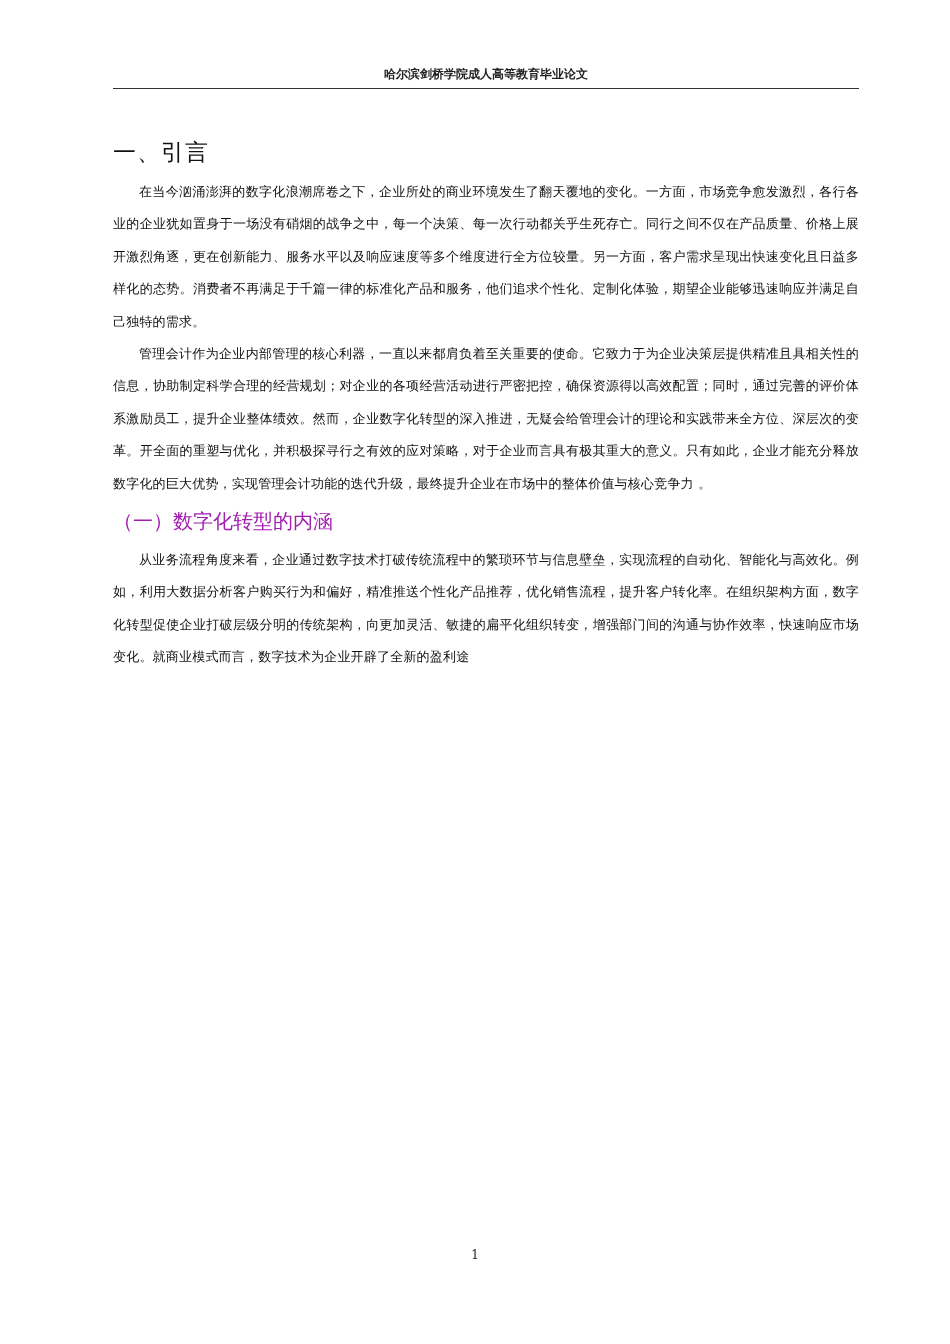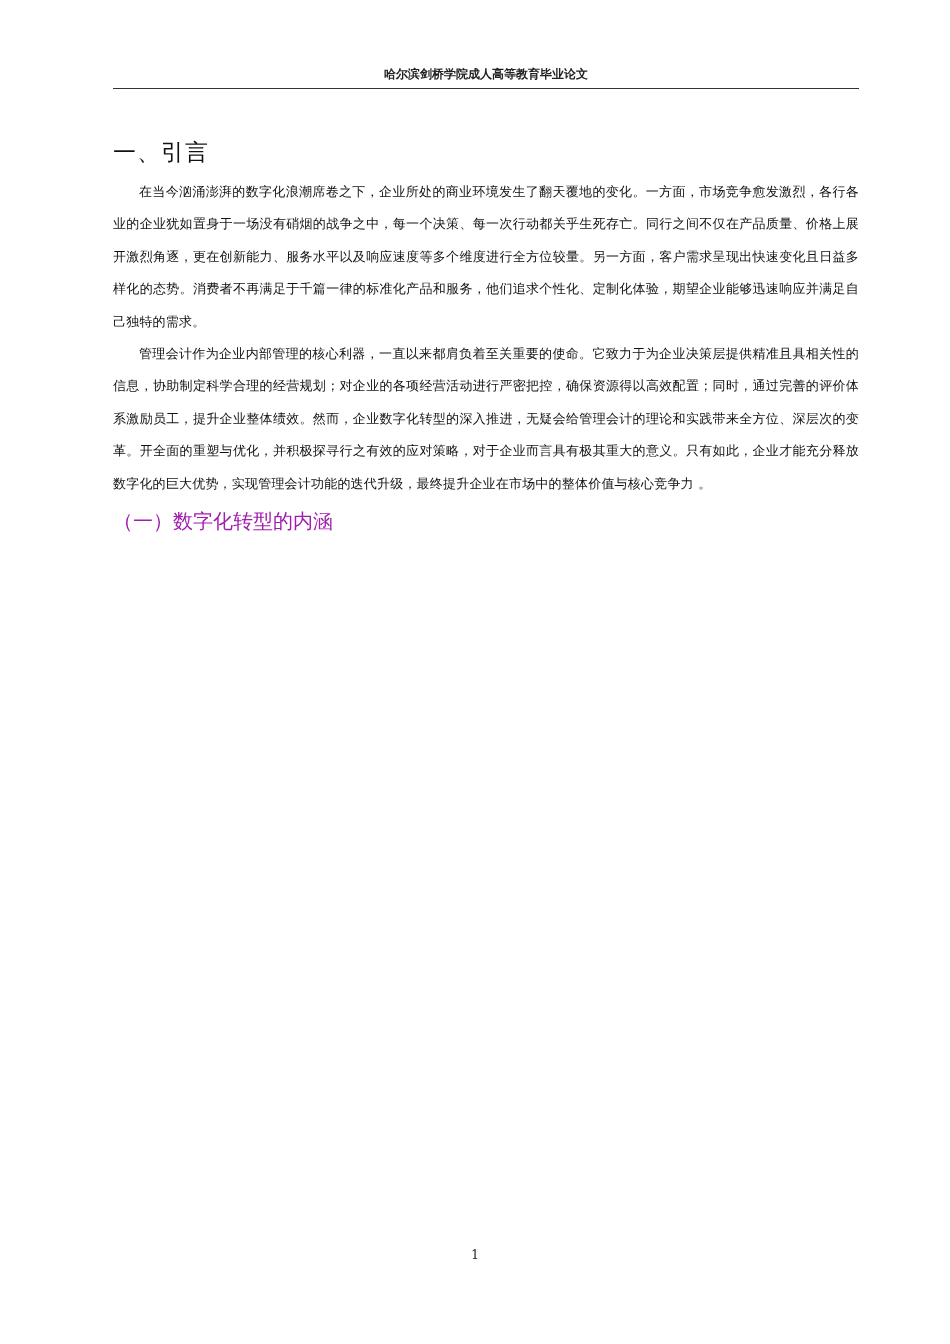--- a/index.html
+++ b/index.html
@@ -84,15 +84,16 @@
 
 <div class="page-header">哈尔滨剑桥学院成人高等教育毕业论文</div>
 <div class="header-rule"></div>
 
 <div class="content">
   <h1 class="h1 first">一、引言</h1>
   <p class="para">在当今汹涌澎湃的数字化浪潮席卷之下，企业所处的商业环境发生了翻天覆地的变化。一方面，市场竞争愈发激烈，各行各业的企业犹如置身于一场没有硝烟的战争之中，每一个决策、每一次行动都关乎生死存亡。同行之间不仅在产品质量、价格上展开激烈角逐，更在创新能力、服务水平以及响应速度等多个维度进行全方位较量。另一方面，客户需求呈现出快速变化且日益多样化的态势。消费者不再满足于千篇一律的标准化产品和服务，他们追求个性化、定制化体验，期望企业能够迅速响应并满足自己独特的需求。</p>
   <p class="para">管理会计作为企业内部管理的核心利器，一直以来都肩负着至关重要的使命。它致力于为企业决策层提供精准且具相关性的信息，协助制定科学合理的经营规划；对企业的各项经营活动进行严密把控，确保资源得以高效配置；同时，通过完善的评价体系激励员工，提升企业整体绩效。然而，企业数字化转型的深入推进，无疑会给管理会计的理论和实践带来全方位、深层次的变革。开全面的重塑与优化，并积极探寻行之有效的应对策略，对于企业而言具有极其重大的意义。只有如此，企业才能充分释放数字化的巨大优势，实现管理会计功能的迭代升级，最终提升企业在市场中的整体价值与核心竞争力 。</p>
 
   <h2 class="h2">（一）数字化转型的内涵</h2>
+  <p class="para">从业务流程角度来看，企业通过数字技术打破传统流程中的繁琐环节与信息壁垒，实现流程的自动化、智能化与高效化。例如，利用大数据分析客户购买行为和偏好，精准推送个性化产品推荐，优化销售流程，提升客户转化率。在组织架构方面，数字化转型促使企业打破层级分明的传统架构，向更加灵活、敏捷的扁平化组织转变，增强部门间的沟通与协作效率，快速响应市场变化。就商业模式而言，数字技术为企业开辟了全新的盈利途</p>
 </div>
 
 <div class="page-number">1</div>
 
 </body></html>

